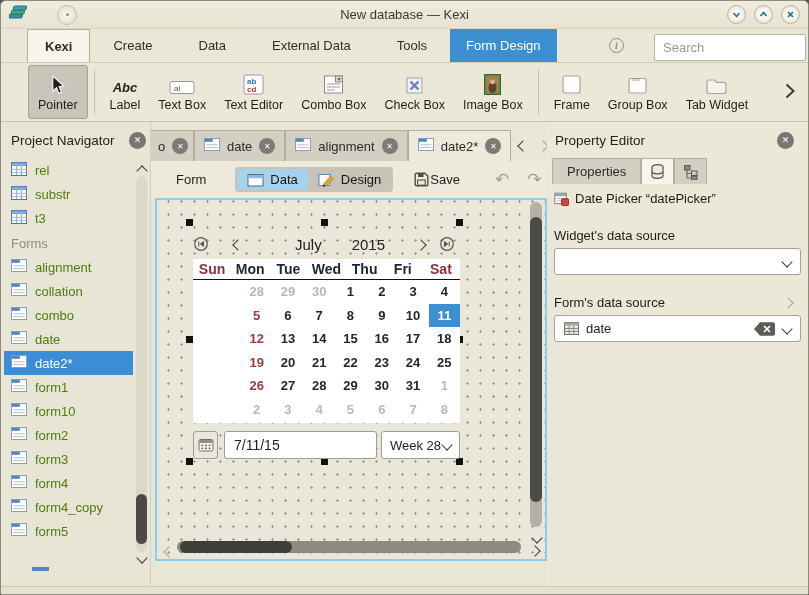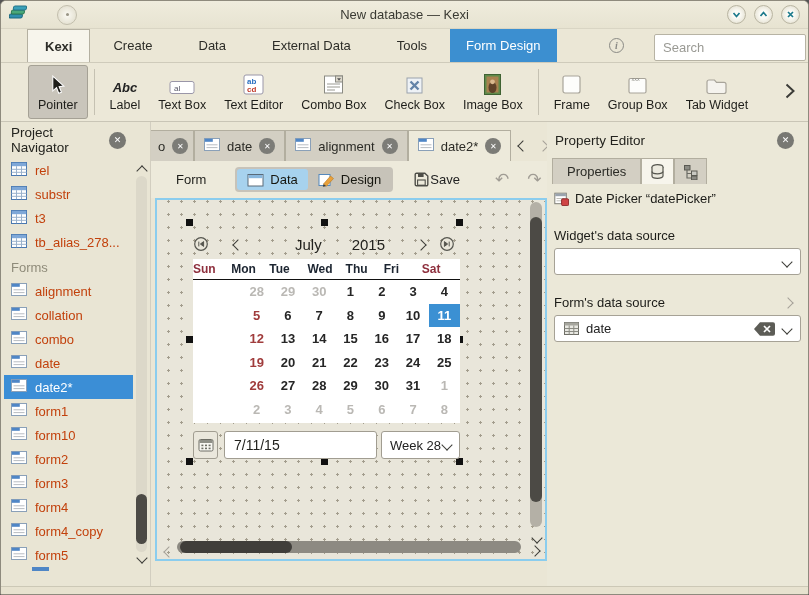--- a/index.html
+++ b/index.html
@@ -57,26 +57,26 @@
   .c-left { transform:rotate(135deg); }
   .c-right { transform:rotate(-45deg); }
   .c-dim { border-color:#a5a198; }
 
   
   .main { position:absolute; left:0; top:121px; width:100%; bottom:8px; background:#eae6d5; }
 
   
   .sidebar { position:absolute; left:0; top:0; width:150px; height:100%;
     background:#e9e5d4; border-right:1px solid #d2cec0; }
-  .sb-head { height:36px; display:flex; align-items:center; padding:0 24px 0 10px; }
+  .sb-head { height:36px; display:flex; align-items:center; padding:0 4px 0 10px; }
   .sb-title { font-size:13.5px; color:#23231e; flex:1; }
   .close-circ { width:17px; height:17px; border-radius:50%; background:#787873;
     color:#fff; font-size:9px; display:flex; align-items:center; justify-content:center; }
   .sb-item { height:24px; display:flex; align-items:center; gap:8px; padding-left:10px;
-    margin-right:17px; color:#c2410c; }
+    margin-right:17px; color:#4d7c0f; }
   .sb-item.selected { background:#3b8ed6; color:#fff; margin-left:3px; padding-left:7px; }
   .sb-group { height:25px; display:flex; align-items:flex-end; padding:0 0 4px 10px;
     color:#8f8b7a; font-size:13px; }
   .sb-sliver { position:absolute; left:31px; top:445px; width:17px; height:4px; background:#4f86c6; }
   .sb-scroll { position:absolute; right:2px; top:38px; bottom:18px; width:13px; }
   .sb-track { position:absolute; left:1px; top:16px; bottom:16px; width:11px; background:#dcd8c9; border-radius:6px; }
   .sb-thumb { position:absolute; left:1px; top:334px; width:11px; height:50px; background:#4c4a45; border-radius:6px; }
 
   
   .center { position:absolute; left:150px; top:0; width:396px; height:100%; }
@@ -104,21 +104,21 @@
     border:2px solid #8bcdee; background:#e9e6da;
     background-image:radial-gradient(#a39d8d 1px, rgba(0,0,0,0) 1.3px);
     background-size:13px 13px; background-position:5px 8px; }
   .handle { position:absolute; width:7px; height:7px; background:#111; }
 
   .cal-nav { position:absolute; left:36px; top:30px; width:267px; height:28px;
     display:flex; align-items:center; color:#2c2c28; }
   .cal-nav .month, .cal-nav .year { font-size:15px; color:#22221e; }
   .cal-panel { position:absolute; left:36px; top:59px; width:267px; height:164px; background:#fff; }
   .calhead-row { display:flex; height:21px; align-items:center; border-bottom:1.5px solid #111; }
-  .calhead { flex:1; text-align:left; font-weight:bold; font-size:12px; color:#1c2531; }
+  .calhead { flex:1; text-align:center; font-weight:bold; font-size:14px; color:#1c2531; }
   .calhead.wkend { color:#8e2f3d; }
   .calrow { display:flex; height:23.5px;padding-left:48px; }
   .calcell { flex:1; display:flex; align-items:center; justify-content:center;
     font-weight:bold; font-size:13px; color:#262626; }
   .calcell.out { color:#bab8b4; }
   .calcell.sun { color:#a03c3c; }
   .calcell.sel { background:#3b90d3; color:#fff; }
   .cal-btn { position:absolute; left:36px; top:231px; width:25px; height:28px;
     background:#eae7dc; border:1px solid #a19d91; border-radius:3px;
     display:flex; align-items:center; justify-content:center; }
@@ -329,28 +329,20 @@
               </svg></span>
             <span>substr</span>
           </div>
           <div class="sb-item">
             <span><svg width="16" height="14">
                 <rect x="0.5" y="0.5" width="15" height="13" fill="#fff" stroke="#4a78b0"></rect>
                 <rect x="0.8" y="0.8" width="14.4" height="3.4" fill="#7fa8d8"></rect>
                 <path d="M5.5 4.2 V13.2 M10.5 4.2 V13.2 M0.5 7.3 H15.5 M0.5 10.3 H15.5" stroke="#9ab2cc" fill="none"></path>
               </svg></span>
             <span>t3</span>
-          </div>
-          <div class="sb-item">
-            <span><svg width="16" height="14">
-                <rect x="0.5" y="0.5" width="15" height="13" fill="#fff" stroke="#4a78b0"></rect>
-                <rect x="0.8" y="0.8" width="14.4" height="3.4" fill="#7fa8d8"></rect>
-                <path d="M5.5 4.2 V13.2 M10.5 4.2 V13.2 M0.5 7.3 H15.5 M0.5 10.3 H15.5" stroke="#9ab2cc" fill="none"></path>
-              </svg></span>
-            <span>tb_alias_278...</span>
           </div>
         </div>
       <div class="sb-group">Forms</div>
       <div>
           <div class="sb-item">
             <span><svg width="16" height="13">
                 <rect x="0.5" y="0.5" width="15" height="12" fill="#fff" stroke="#8aa0b8"></rect>
                 <rect x="0.8" y="0.8" width="8" height="3" fill="#4f86c6"></rect>
                 <path d="M2.5 6.8 H13.5 M2.5 9.6 H13.5" stroke="#b8bcc2" fill="none"></path>
               </svg></span>

